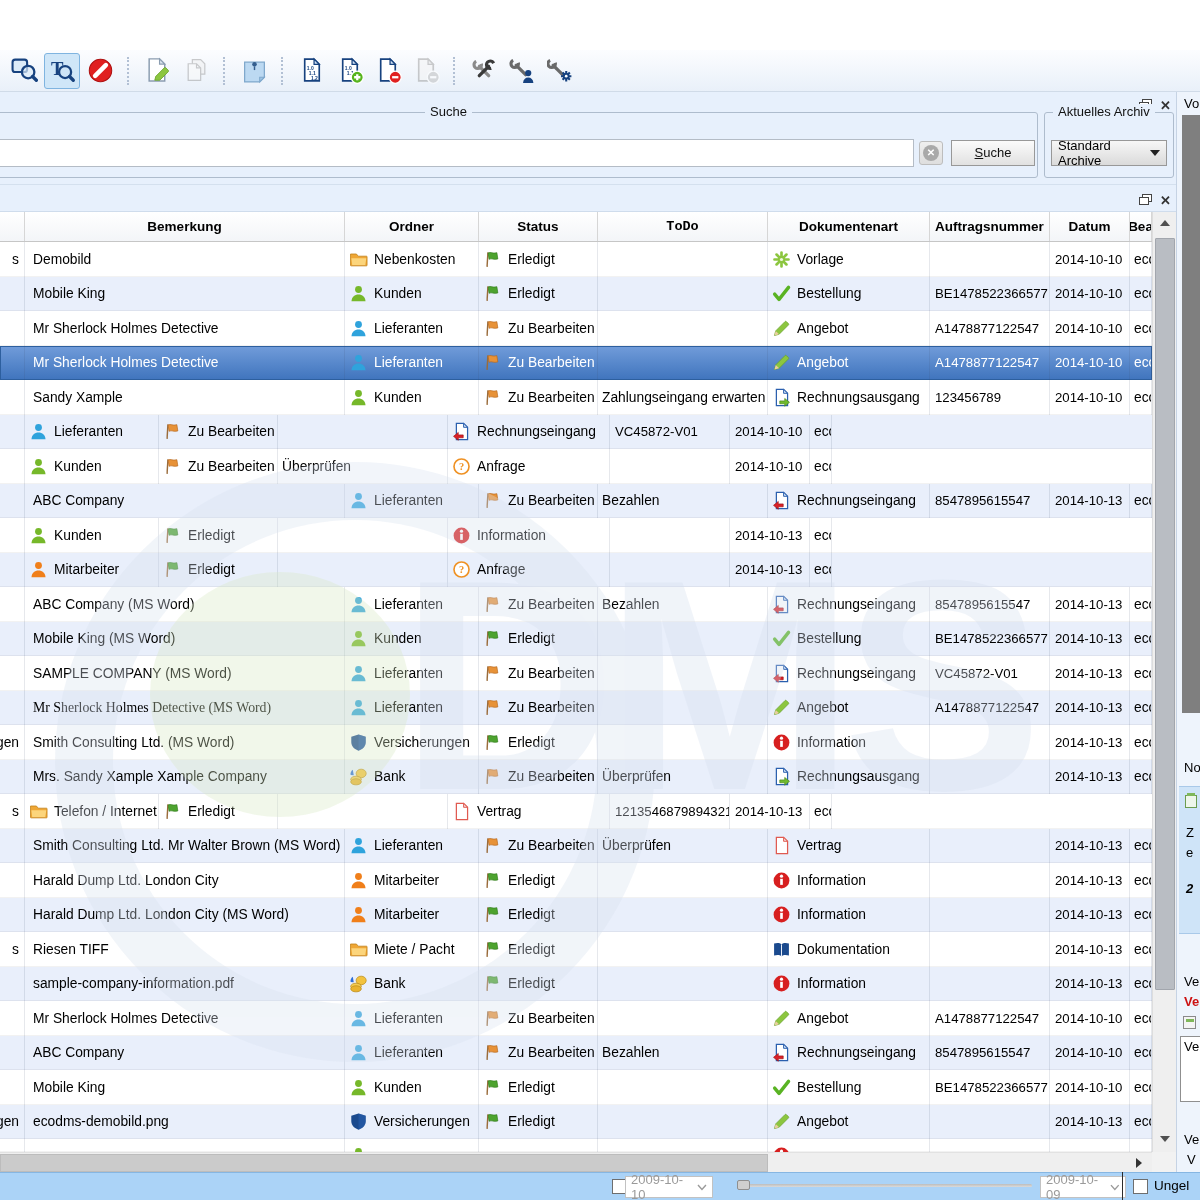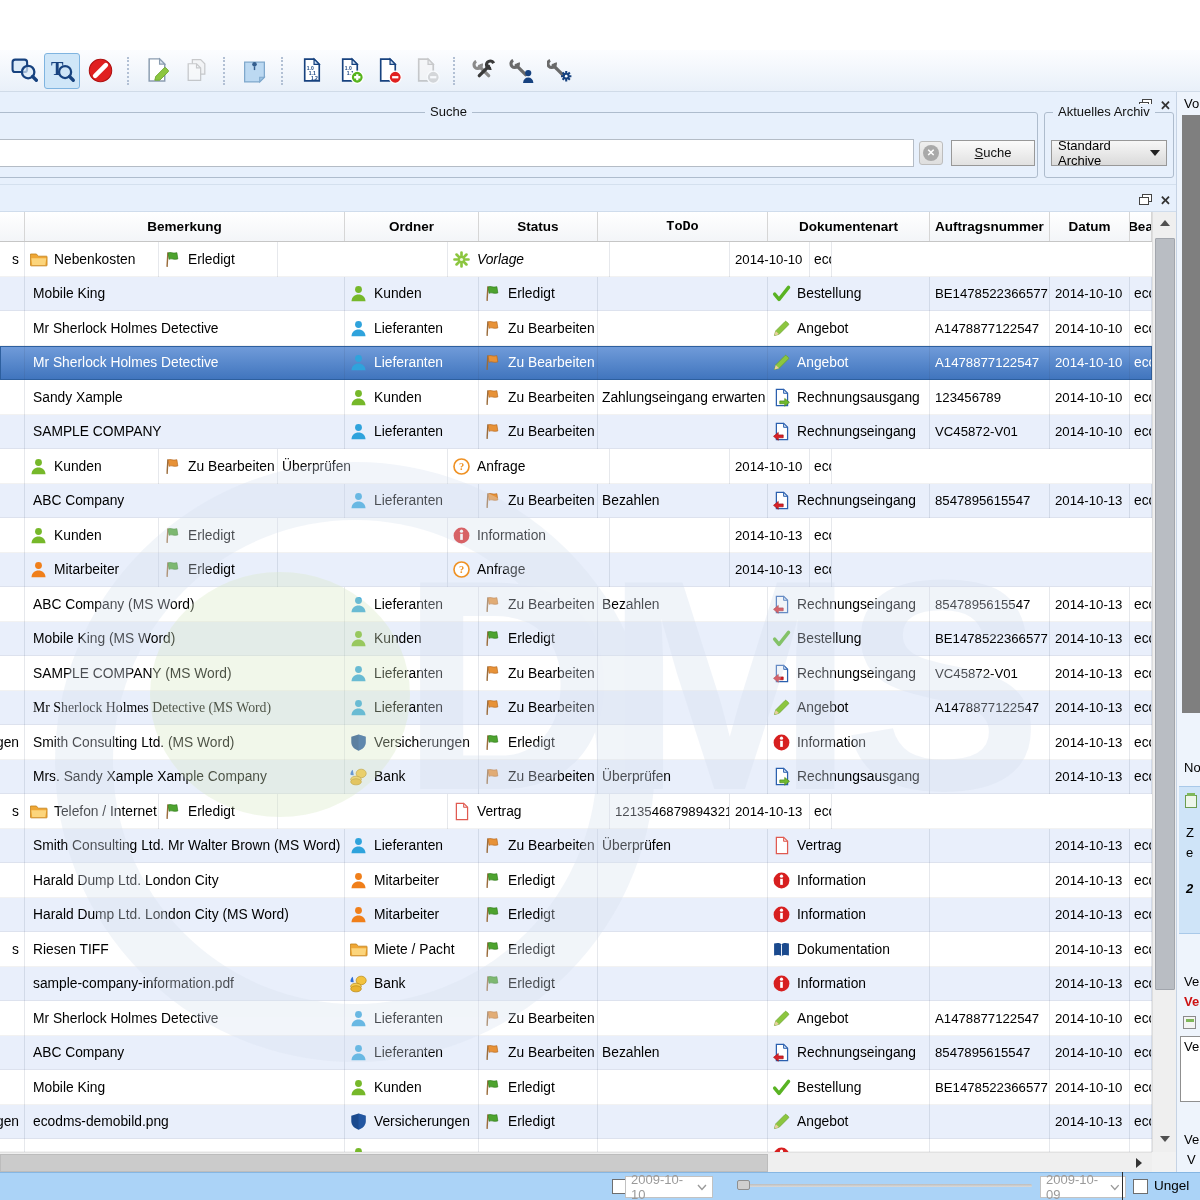--- a/index.html
+++ b/index.html
@@ -301,36 +301,37 @@
         <div class="th" style="width: 119px;">Status</div>
         <div class="th" style="width: 170px; font-family: Liberation Mono, monospace;">ToDo</div>
         <div class="th" style="width: 162px;">Dokumentenart</div>
         <div class="th" style="width: 120px;">Auftragsnummer</div>
         <div class="th" style="width: 80px;">Datum</div>
         <div class="th" style="width: 22px;">Bea</div>
       </div>
     <div class="tbody">
       <div class="row">
           <div class="cell c-frag" style="width: 25px;">s</div>
+          <div class="cell c-bem" style="width: 320px;">Demobild</div>
           <div class="cell c-ord" style="width: 134px;">
             <svg class="ic" viewBox="0 0 20 20">
               <path d="M1.6 4.2h6.2l1.9 2.3h8.7a.6.6 0 01.6.6v9a.6.6 0 01-.6.6H2.2a.6.6 0 01-.6-.6z" fill="#efa735" stroke="#c07f17" stroke-width=".8"></path>
               <path d="M2.5 8.6h15.7l-1.1 7.3H3.4z" fill="#fcd57c"></path>
             </svg>
             <span>Nebenkosten</span>
           </div>
           <div class="cell c-sta" style="width: 119px;">
             <svg class="ic" viewBox="0 0 20 20">
               <path d="M5.2 2.4l-.9 15.4" stroke="#9a6b3a" stroke-width="1.5" fill="none"></path>
               <path d="M5.4 3.2c2.8-1.6 4.6 1 9.2-.4l1 6.6c-4.6 1.4-6.4-1.2-9.2.4z" fill="#4da32f" stroke="#2f7a18" stroke-width=".7"></path>
             </svg>
             <span>Erledigt</span>
           </div>
           <div class="cell c-todo" style="width: 170px;"></div>
-          <div class="cell c-art" style="width: 162px; font-style: italic;">
+          <div class="cell c-art" style="width: 162px;">
             <svg class="ic" viewBox="0 0 20 20">
               <g stroke="#8cc63f" stroke-width="2.8" stroke-linecap="round">
                 <path d="M10 2.6v14.8M2.6 10h14.8M4.8 4.8l10.4 10.4M15.2 4.8L4.8 15.2"></path>
               </g>
               <circle cx="10" cy="10" r="3.4" fill="#8cc63f"></circle>
               <circle cx="10" cy="10" r="1.7" fill="#eef7e0"></circle>
             </svg>
             <span>Vorlage</span>
           </div>
           <div class="cell c-auf" style="width: 120px;"></div>
@@ -448,21 +449,20 @@
               <path d="M8.2 13.6h5.2V11l5 4.1-5 4.1v-2.6H8.2z" fill="#6fba2c" stroke="#47851a" stroke-width=".7"></path>
             </svg>
             <span>Rechnungsausgang</span>
           </div>
           <div class="cell c-auf" style="width: 120px;">123456789</div>
           <div class="cell c-dat" style="width: 80px;">2014-10-10</div>
           <div class="cell c-bea" style="width: 22px;">eco</div>
         </div>
         <div class="row alt">
           <div class="cell c-frag" style="width: 25px;"></div>
-          <div class="cell c-bem" style="width: 320px;">SAMPLE COMPANY</div>
           <div class="cell c-ord" style="width: 134px;">
             <svg class="ic" viewBox="0 0 20 20">
               <circle cx="10" cy="5.8" r="3.6" fill="#2fa3dc"></circle>
               <path d="M2.6 18.2c.3-4.8 3.4-7.2 7.4-7.2s7.1 2.4 7.4 7.2z" fill="#2fa3dc"></path>
             </svg>
             <span>Lieferanten</span>
           </div>
           <div class="cell c-sta" style="width: 119px;">
             <svg class="ic" viewBox="0 0 20 20">
               <path d="M5.2 2.4l-.9 15.4" stroke="#9a6b3a" stroke-width="1.5" fill="none"></path>

